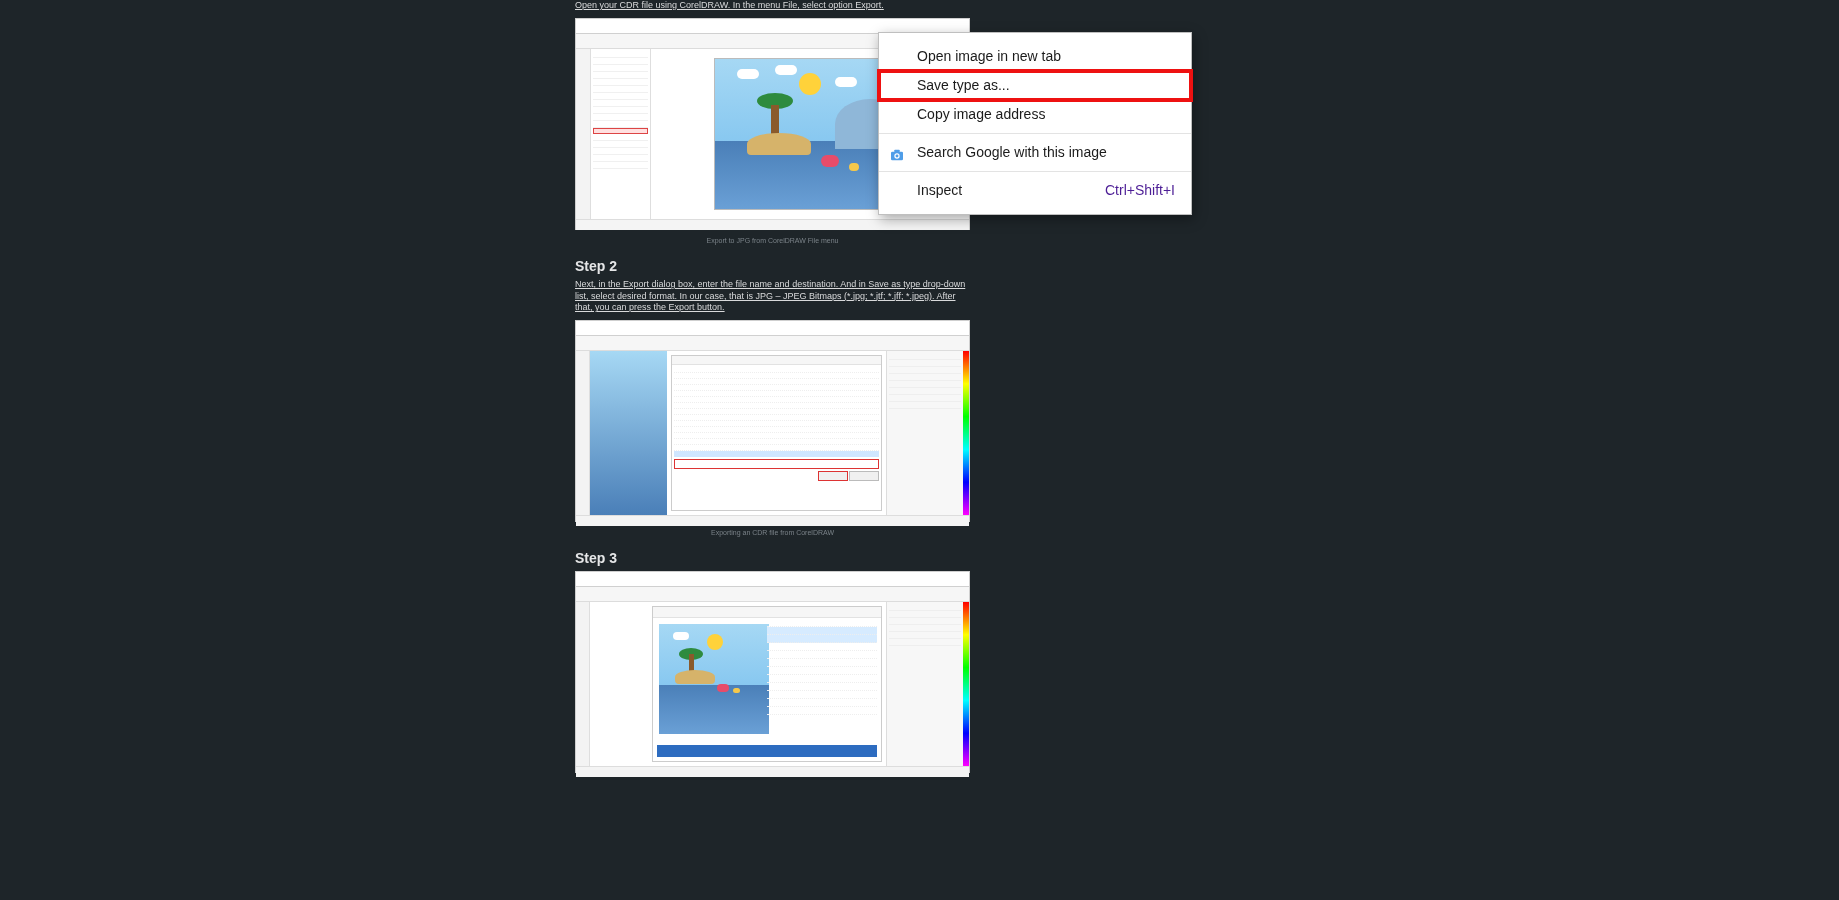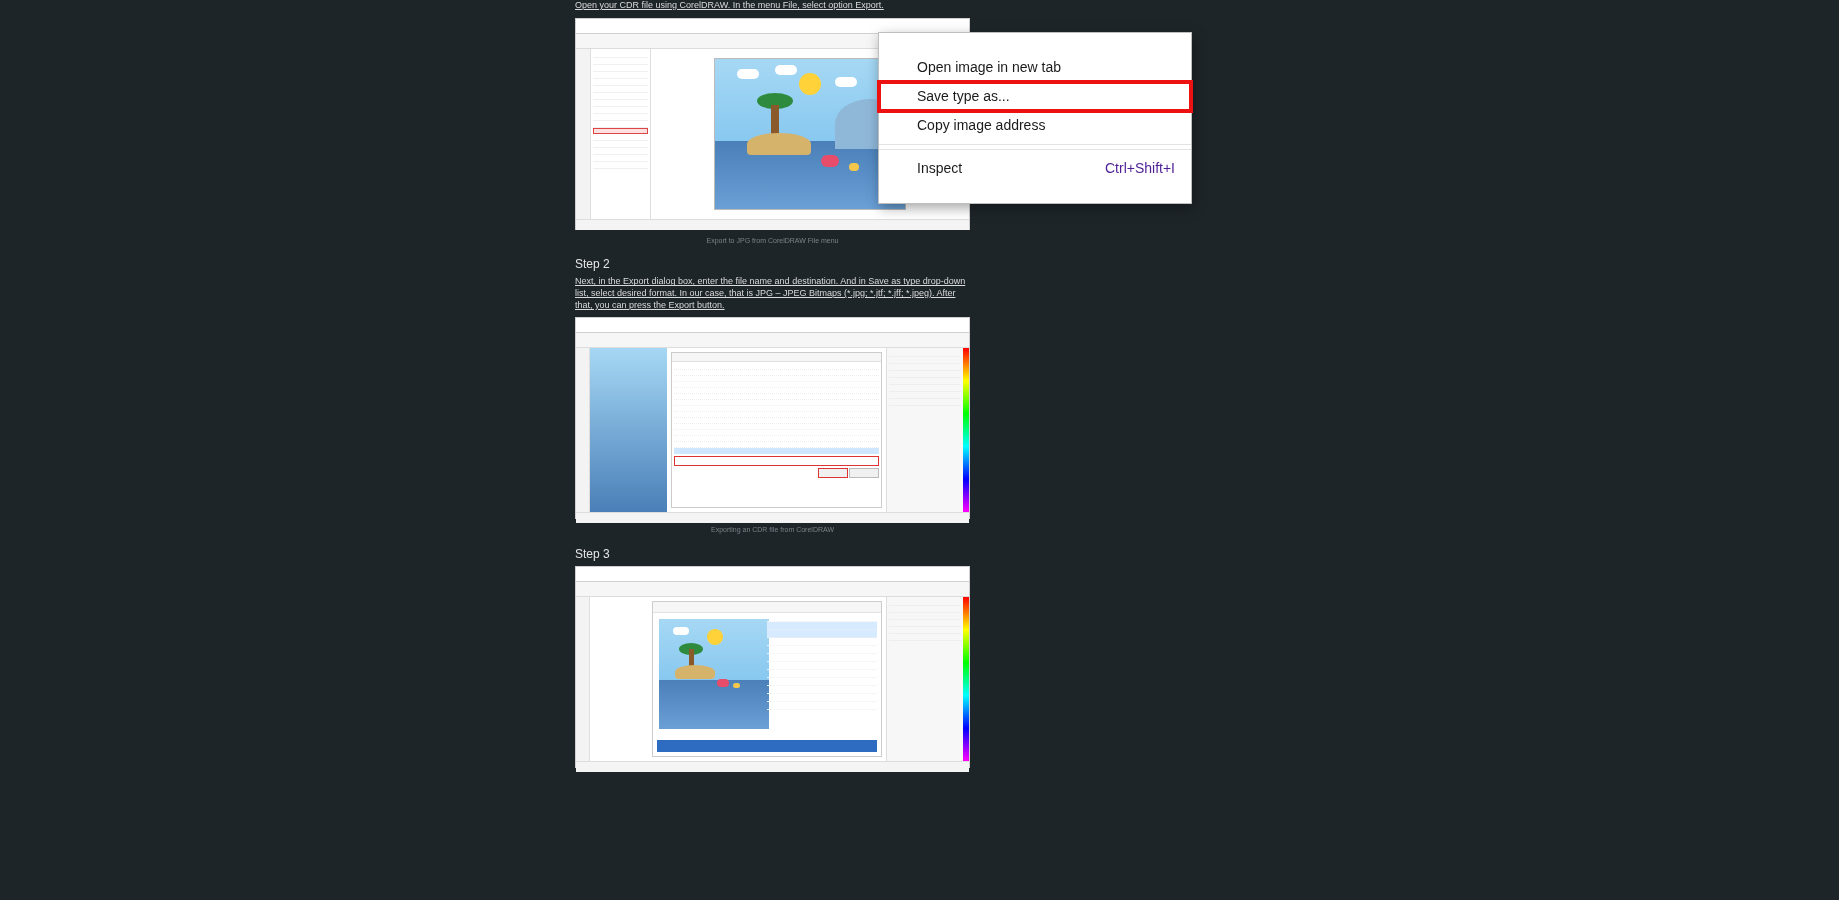--- a/index.html
+++ b/index.html
@@ -1,19 +1,19 @@
 <!DOCTYPE html>
 <html><head>
 <meta charset="utf-8">
 <style>
   html,body{margin:0;padding:0;width:1839px;height:900px;background:#1e2529;font-family:Arial,Helvetica,sans-serif;overflow:hidden;}
   .page{position:relative;width:1839px;height:900px;}
   .article{position:absolute;left:575px;top:0;width:395px;color:#d9dadb;font-size:9px;line-height:1.3;}
   .article p{margin:0 0 6px 0;text-decoration:underline;}
-  .step-title{font-weight:normal;font-size:12px;margin-top:10px;margin-bottom:4px;color:#e5e6e7;}
+  .step-title{font-weight:bold;font-size:14px;margin-top:10px;margin-bottom:4px;color:#e5e6e7;}
   .shot{background:#e9e9e9;border:1px solid #cfcfcf;position:relative;margin-bottom:6px;}
 
   
   .shot1{height:210px;}
   .shot1 .titlebar,.shot2 .titlebar,.shot3 .titlebar{height:14px;background:#ffffff;border-bottom:1px solid #d0d0d0;}
   .shot1 .toolbar,.shot2 .toolbar,.shot3 .toolbar{height:14px;background:#f6f6f6;border-bottom:1px solid #dcdcdc;}
   .shot1 .body{display:flex;height:170px;}
   .lcol{width:14px;background:#f3f3f3;border-right:1px solid #dedede;}
   .shot1 .sidebar{width:60px;background:#ffffff;border-right:1px solid #dedede;font-size:4px;color:#666;padding:2px;box-sizing:border-box;}
   .sidebar .row{height:6px;border-bottom:1px solid #f0f0f0;}
@@ -53,21 +53,21 @@
   .shot3 .body{display:flex;height:164px;background:#fff;}
   .expdlg{width:240px;background:#fff;border:1px solid #ccc;margin:4px;box-sizing:border-box;position:relative;}
   .expdlg .topbar{height:10px;background:#f6f6f6;border-bottom:1px solid #e2e2e2;}
   .preview{width:110px;height:110px;margin:6px;background:linear-gradient(#a6d8f4,#88c8f0 55%,#4a7fb8 55%,#6aa0d6);position:relative;float:left;}
   .opts{position:absolute;right:4px;top:12px;width:110px;height:130px;font-size:4px;color:#555;}
   .opts .or{height:7px;border-bottom:1px dotted #eee;}
   .opts .sel{background:#d6ebff;}
   .bbar{position:absolute;bottom:4px;left:4px;right:4px;height:12px;background:#2d6cc0;}
 
   
-  .ctxmenu{position:absolute;left:878px;top:32px;width:312px;background:#ffffff;border:1px solid #bfbfbf;box-shadow:2px 4px 12px rgba(0,0,0,.35);font-family:"Segoe UI",Arial,sans-serif;font-size:14px;color:#1b1b1b;padding:20px 0;}
+  .ctxmenu{position:absolute;left:878px;top:32px;width:312px;background:#ffffff;border:1px solid #bfbfbf;box-shadow:2px 4px 12px rgba(0,0,0,.35);font-family:"Segoe UI",Arial,sans-serif;font-size:14px;color:#1b1b1b;padding:9px 0;}
   .ctxmenu .item{padding:0 28px 0 38px;height:29px;line-height:29px;position:relative;cursor:default;white-space:nowrap;}
   .ctxmenu .sep{height:1px;background:#e3e3e3;margin:4px 0;}
   .ctxmenu .shortcut{position:absolute;right:16px;color:#4c1d95;}
   .ctxmenu .highlight{outline:4px solid #e11;outline-offset:-2px;}
   .ctxmenu .cam{position:absolute;left:10px;top:6px;width:16px;height:16px;}
   .cam svg{width:16px;height:16px;}
 </style>
 </head>
 <body>
 
@@ -231,20 +231,31 @@
     <div class="item">
       <span>Open image in new tab</span>
     </div>
     <div class="item highlight">
       <span>Save type as...</span>
     </div>
     <div class="item">
       <span>Copy image address</span>
     </div>
     <div class="sep"></div>
+    <div class="item">
+      <span class="cam">
+        <svg viewBox="0 0 24 24">
+            <rect x="3" y="7" width="18" height="13" rx="2" fill="#4f9de8"></rect>
+            <rect x="8" y="4" width="8" height="4" rx="1" fill="#4f9de8"></rect>
+            <circle cx="12" cy="13.5" r="4" fill="#fff"></circle>
+            <circle cx="12" cy="13.5" r="2.2" fill="#4f9de8"></circle>
+          </svg>
+      </span>
+      <span>Search Google with this image</span>
+    </div>
     <div class="sep"></div>
     <div class="item">
       <span>Inspect</span>
       <span class="shortcut">Ctrl+Shift+I</span>
     </div>
   </div>
 
 </div>
 
 </body></html>

